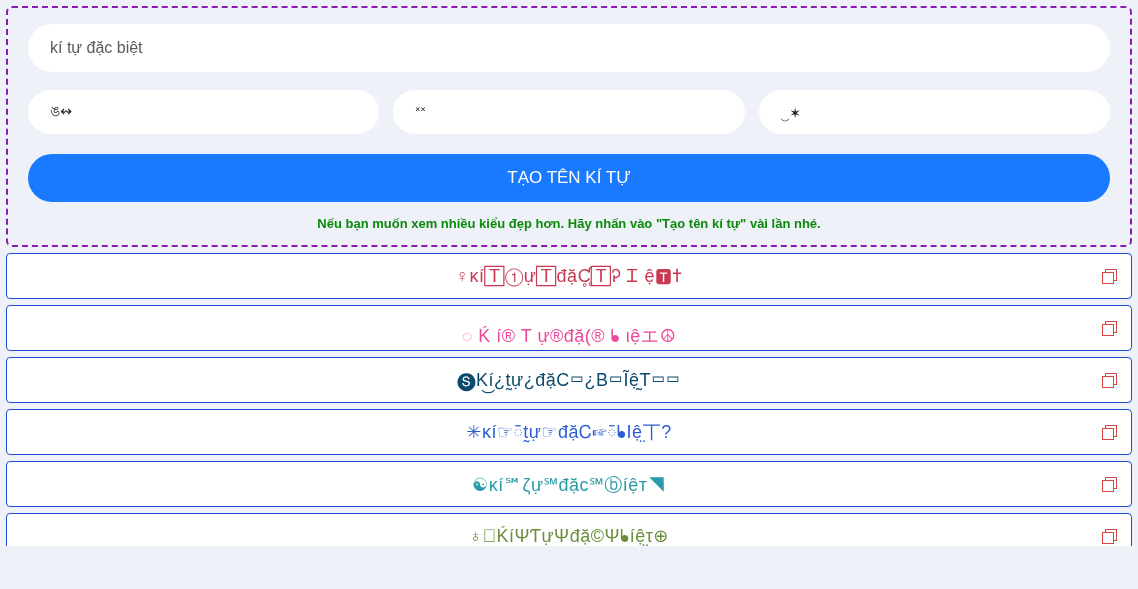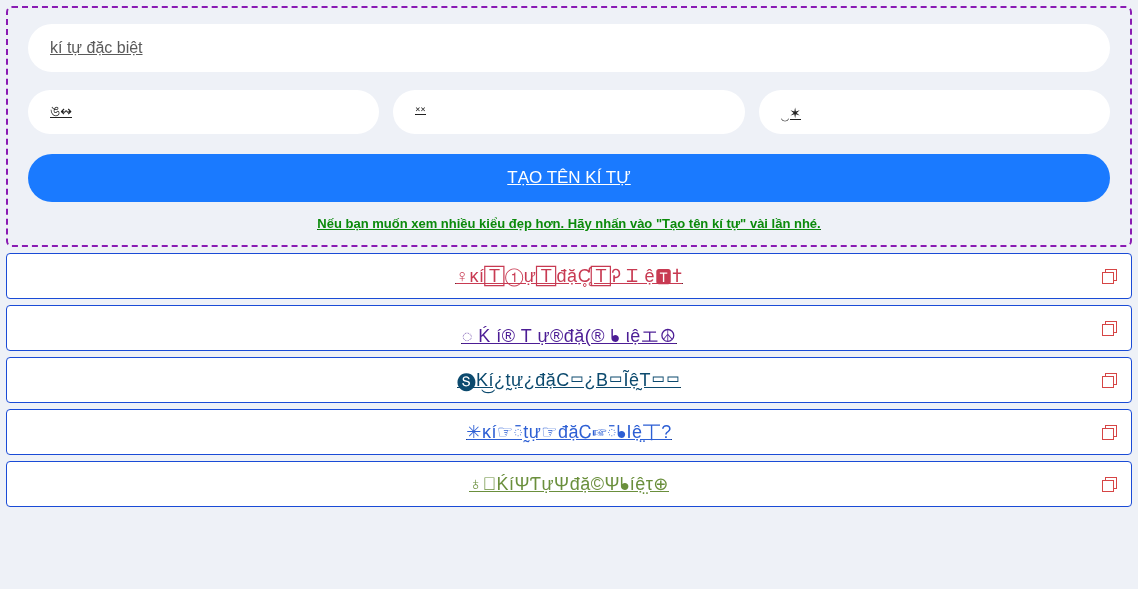--- a/index.html
+++ b/index.html
@@ -1,19 +1,18 @@
 <!DOCTYPE html>
 <html><head>
 <meta charset="utf-8">
 <style>
 * {
   margin: 0;
   padding: 0;
   box-sizing: border-box;
-  text-decoration: underline;
 }
 body {
   font-family: Arial, sans-serif;
   background: #eef1f7;
   width: 1138px;
   height: 589px;
   overflow: hidden;
   padding: 6px;
 }
 .form-box {
@@ -121,21 +120,21 @@
   content: '';
   position: absolute;
   width: 10px;
   height: 10px;
   border: 1.5px solid #d64545;
   background: #fff;
   left: -1px;
   top: 3px;
 }
 .c0 { color: #c83a52; }
-.c1 { color: #4c1d95; margin-top: 16px; }
+.c1 { color: #ec4899; margin-top: 16px; }
 .c2 { color: #0c4a6e; }
 .c3 { color: #2d5fd4; }
 .c4 { color: #2a9ba8; }
 .c5 { color: #6a8f3c; }
 .result-text { letter-spacing: 0.5px; }
 </style>
 </head>
 <body>
 
 <div class="form-box">
@@ -161,16 +160,20 @@
     </div>
     <div class="result-item">
       <span class="result-text c2">🅢K͜í¿t̰ự¿đặC▭¿B▭Ĩệ̰T▭▭</span>
       <span class="copy-icon"></span>
     </div>
     <div class="result-item">
       <span class="result-text c3">✳ᴋí☞ᰳt̰ự☞đặᏟ☞ᰳᖲIệ̤丅?</span>
       <span class="copy-icon"></span>
     </div>
     <div class="result-item">
+      <span class="result-text c4">☯ᴋí℠ζự℠đặᴄ℠ⓑíệᴛ◥</span>
+      <span class="copy-icon"></span>
+    </div>
+    <div class="result-item">
       <span class="result-text c5">♁ᰳḰíΨƬựΨđặ©Ψᖲíệ̤τ⊕</span>
       <span class="copy-icon"></span>
     </div>
   </div>
 
 </body></html>

